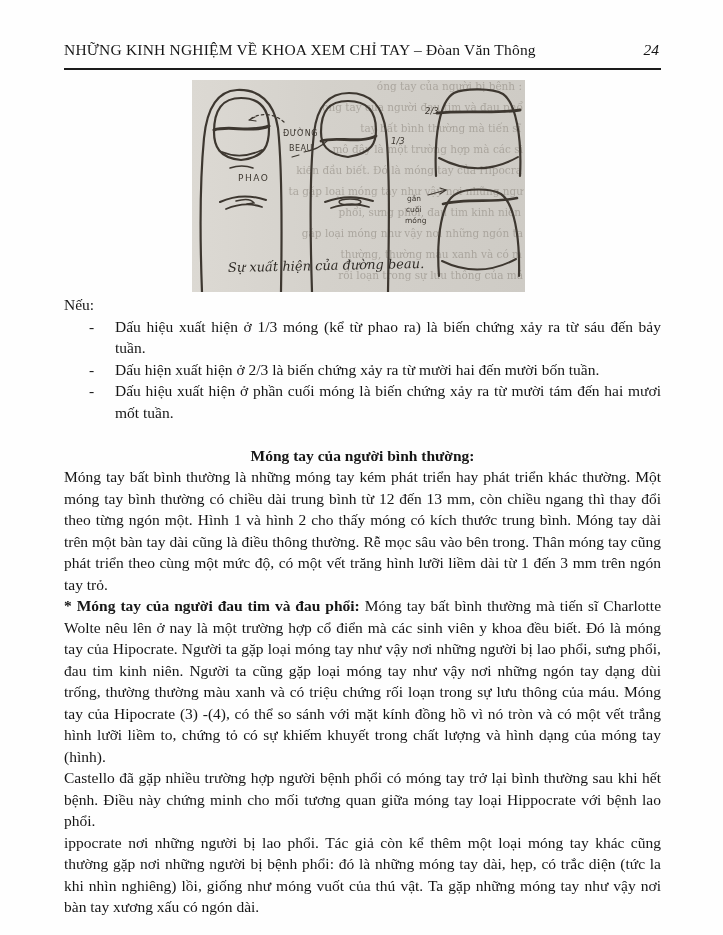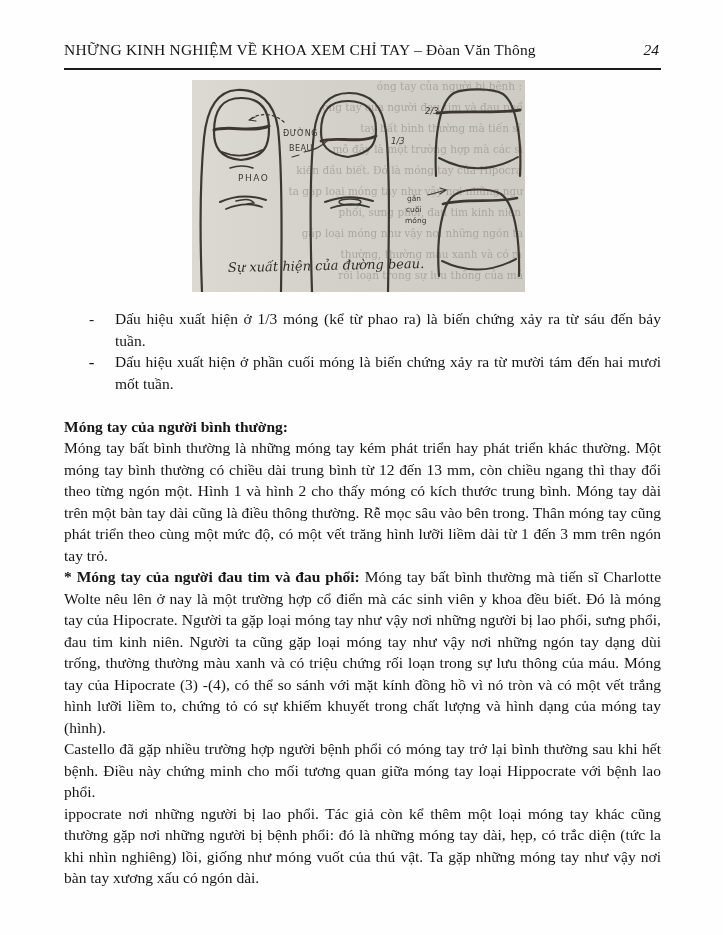--- a/index.html
+++ b/index.html
@@ -12,32 +12,32 @@
   .header-row {
     display:flex; justify-content:space-between; align-items:flex-start;
     font-size:15.5px; line-height:20px;
   }
   .header-title { letter-spacing:0.2px;text-align:center; }
   .header-num { padding-right:2px;font-style:italic; }
   .rule { border-bottom:2px solid #1c1c1c; margin-top:8px; }
 
   .figure {
     position:relative; width:333px; height:212px;
-    margin:10px 0 16px 128px;
+    margin:10px 0 2px 128px;
     background:linear-gradient(90deg,#dcd9d3 0%, #d4d1cb 40%, #cecbc5 100%);
     overflow:hidden;
   }
   .figure svg { display:block; }
 
   .bodytext { font-size:15.5px; line-height:21.5px; text-align:justify; margin-top:2px; }
   .bodytext p { margin:0; }
   .neu { text-align:left; }
   .bullet { position:relative; padding-left:51px; }
   .bullet .dash { position:absolute; left:25px; top:0; }
-  .heading { font-weight:bold; margin-top:21.5px !important; text-align:left; }
+  .heading { font-weight:bold; margin-top:21.5px !important; text-align:center; }
 </style>
 </head>
 <body>
 
 <div class="page">
   <div class="inner">
 
     <div class="header-row">
       <div class="header-title">NHỮNG KINH NGHIỆM VỀ KHOA XEM CHỈ TAY – Đòan Văn Thông</div>
       <div class="header-num">24</div>
@@ -115,27 +115,29 @@
           <text x="215" y="121" font-size="7.5">gần</text>
           <text x="214" y="132" font-size="7.5">cuối</text>
           <text x="213" y="143" font-size="7.5">móng</text>
         </g>
 
         <text x="36" y="192" font-size="13" font-style="italic" font-family="DejaVu Serif, serif" fill="#2f2b26" transform="rotate(-1.2 36 192)">Sự xuất hiện của đường beau.</text>
       </svg>
     </div>
 
     <div class="bodytext">
+      <div class="neu">Nếu:</div>
 
       <div class="bullet">
         <span class="dash">-</span>
         <span>Dấu hiệu xuất hiện ở 1/3 móng (kể từ phao ra) là biến chứng xảy ra từ sáu đến bảy tuần.</span>
       </div>
       <div class="bullet">
         <span class="dash">-</span>
+        <span>Dấu hiện xuất hiện ở 2/3 là biến chứng xảy ra từ mười hai đến mười bốn tuần.</span>
       </div>
       <div class="bullet">
         <span class="dash">-</span>
         <span>Dấu hiệu xuất hiện ở phần cuối móng là biến chứng xảy ra từ mười tám đến hai mươi mốt tuần.</span>
       </div>
 
       <p class="heading">Móng tay của người bình thường:</p>
       <p class="para">Móng tay bất bình thường là những móng tay kém phát triển hay phát triển khác thường. Một móng tay bình thường có chiều dài trung bình từ 12 đến 13 mm, còn chiều ngang thì thay đổi theo từng ngón một. Hình 1 và hình 2 cho thấy móng có kích thước trung bình. Móng tay dài trên một bàn tay dài cũng là điều thông thường. Rễ mọc sâu vào bên trong. Thân móng tay cũng phát triển theo cùng một mức độ, có một vết trăng hình lưỡi liềm dài từ 1 đến 3 mm trên ngón tay trỏ.</p>
 
       <p class="para"><b>* Móng tay của người đau tim và đau phổi:</b><span> Móng tay bất bình thường mà tiến sĩ Charlotte Wolte nêu lên ở nay là một trường hợp cổ điển mà các sinh viên y khoa đều biết. Đó là móng tay của Hipocrate. Người ta gặp loại móng tay như vậy nơi những người bị lao phổi, sưng phổi, đau tim kinh niên. Người ta cũng gặp loại móng tay như vậy nơi những ngón tay dạng dùi trống, thường thường màu xanh và có triệu chứng rối loạn trong sự lưu thông của máu. Móng tay của Hipocrate (3) -(4), có thể so sánh với mặt kính đồng hồ vì nó tròn và có một vết trắng hình lưỡi liềm to, chứng tỏ có sự khiếm khuyết trong chất lượng và hình dạng của móng tay (hình).</span></p>

